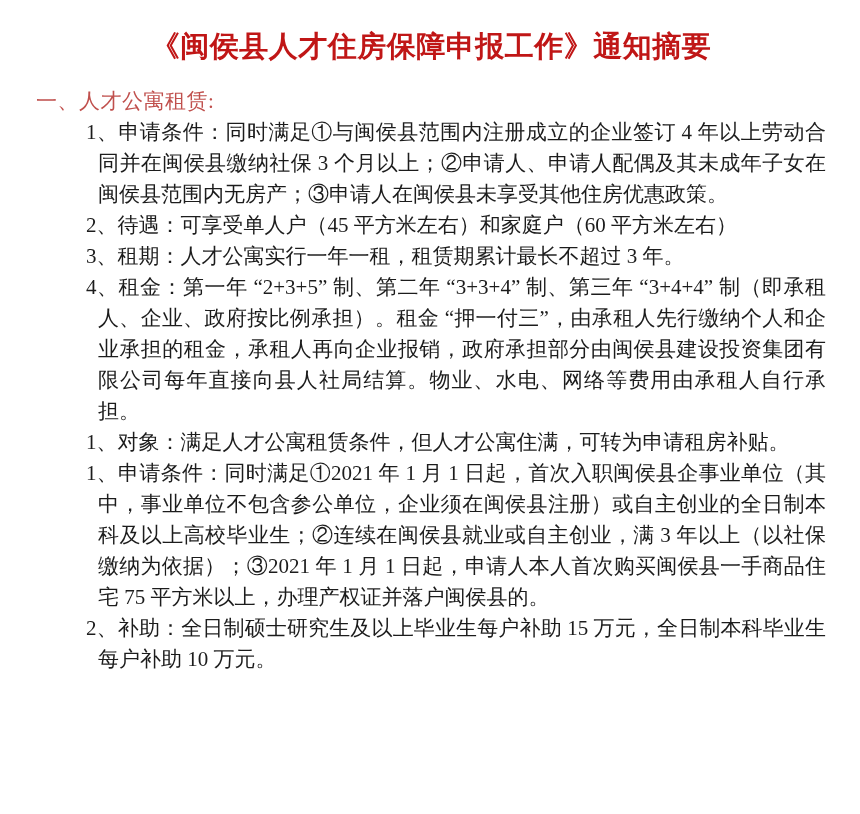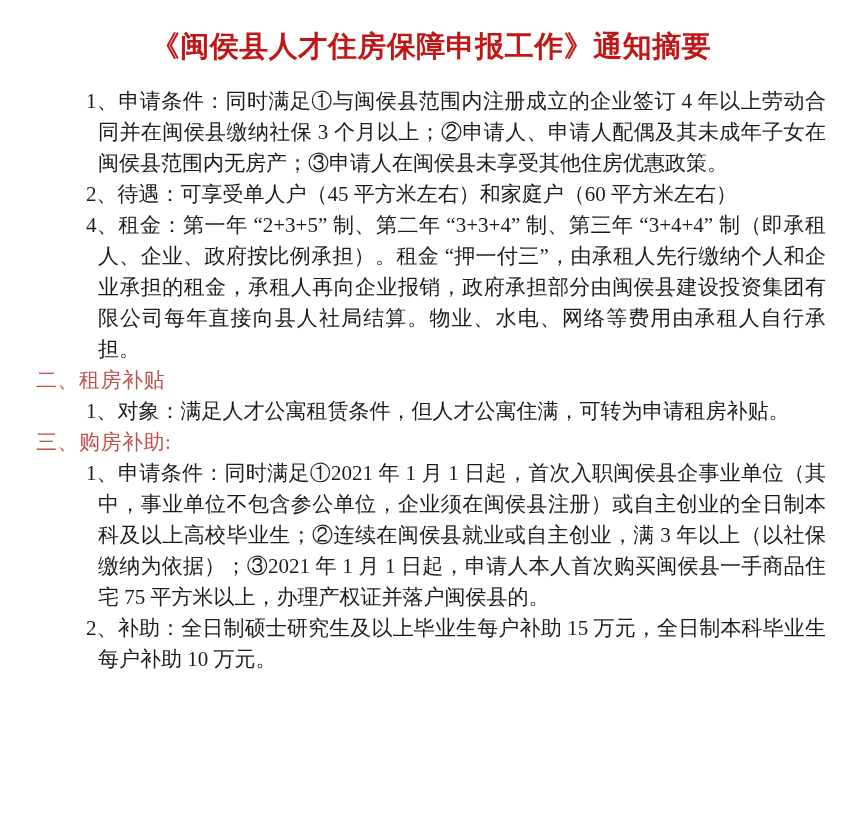--- a/index.html
+++ b/index.html
@@ -48,29 +48,29 @@
   }
 </style>
 </head>
 <body>
 
 <div class="page">
 
   <h1 class="doc-title">《闽侯县人才住房保障申报工作》通知摘要</h1>
 
   <section>
+    <h2 class="sec-heading">一、人才公寓租赁:</h2>
     <p class="notice-item">1、申请条件：同时满足①与闽侯县范围内注册成立的企业签订 4 年以上劳动合同并在闽侯县缴纳社保 3 个月以上；②申请人、申请人配偶及其未成年子女在闽侯县范围内无房产；③申请人在闽侯县未享受其他住房优惠政策。</p>
     <p class="notice-item">2、待遇：可享受单人户（45 平方米左右）和家庭户（60 平方米左右）</p>
+    <p class="notice-item">3、租期：人才公寓实行一年一租，租赁期累计最长不超过 3 年。</p>
     <p class="notice-item">4、租金：第一年 “2+3+5” 制、第二年 “3+3+4” 制、第三年 “3+4+4” 制（即承租人、企业、政府按比例承担）。租金 “押一付三”，由承租人先行缴纳个人和企业承担的租金，承租人再向企业报销，政府承担部分由闽侯县建设投资集团有限公司每年直接向县人社局结算。物业、水电、网络等费用由承租人自行承担。</p>
   </section>
 
   <section>
-    <h2 class="sec-heading">二、租房补贴</h2>
     <p class="notice-item">1、对象：满足人才公寓租赁条件，但人才公寓住满，可转为申请租房补贴。</p>
   </section>
 
   <section>
-    <h2 class="sec-heading">三、购房补助:</h2>
     <p class="notice-item">1、申请条件：同时满足①2021 年 1 月 1 日起，首次入职闽侯县企事业单位（其中，事业单位不包含参公单位，企业须在闽侯县注册）或自主创业的全日制本科及以上高校毕业生；②连续在闽侯县就业或自主创业，满 3 年以上（以社保缴纳为依据）；③2021 年 1 月 1 日起，申请人本人首次购买闽侯县一手商品住宅 75 平方米以上，办理产权证并落户闽侯县的。</p>
     <p class="notice-item">2、补助：全日制硕士研究生及以上毕业生每户补助 15 万元，全日制本科毕业生每户补助 10 万元。</p>
   </section>
 
 </div>
 
 </body></html>

